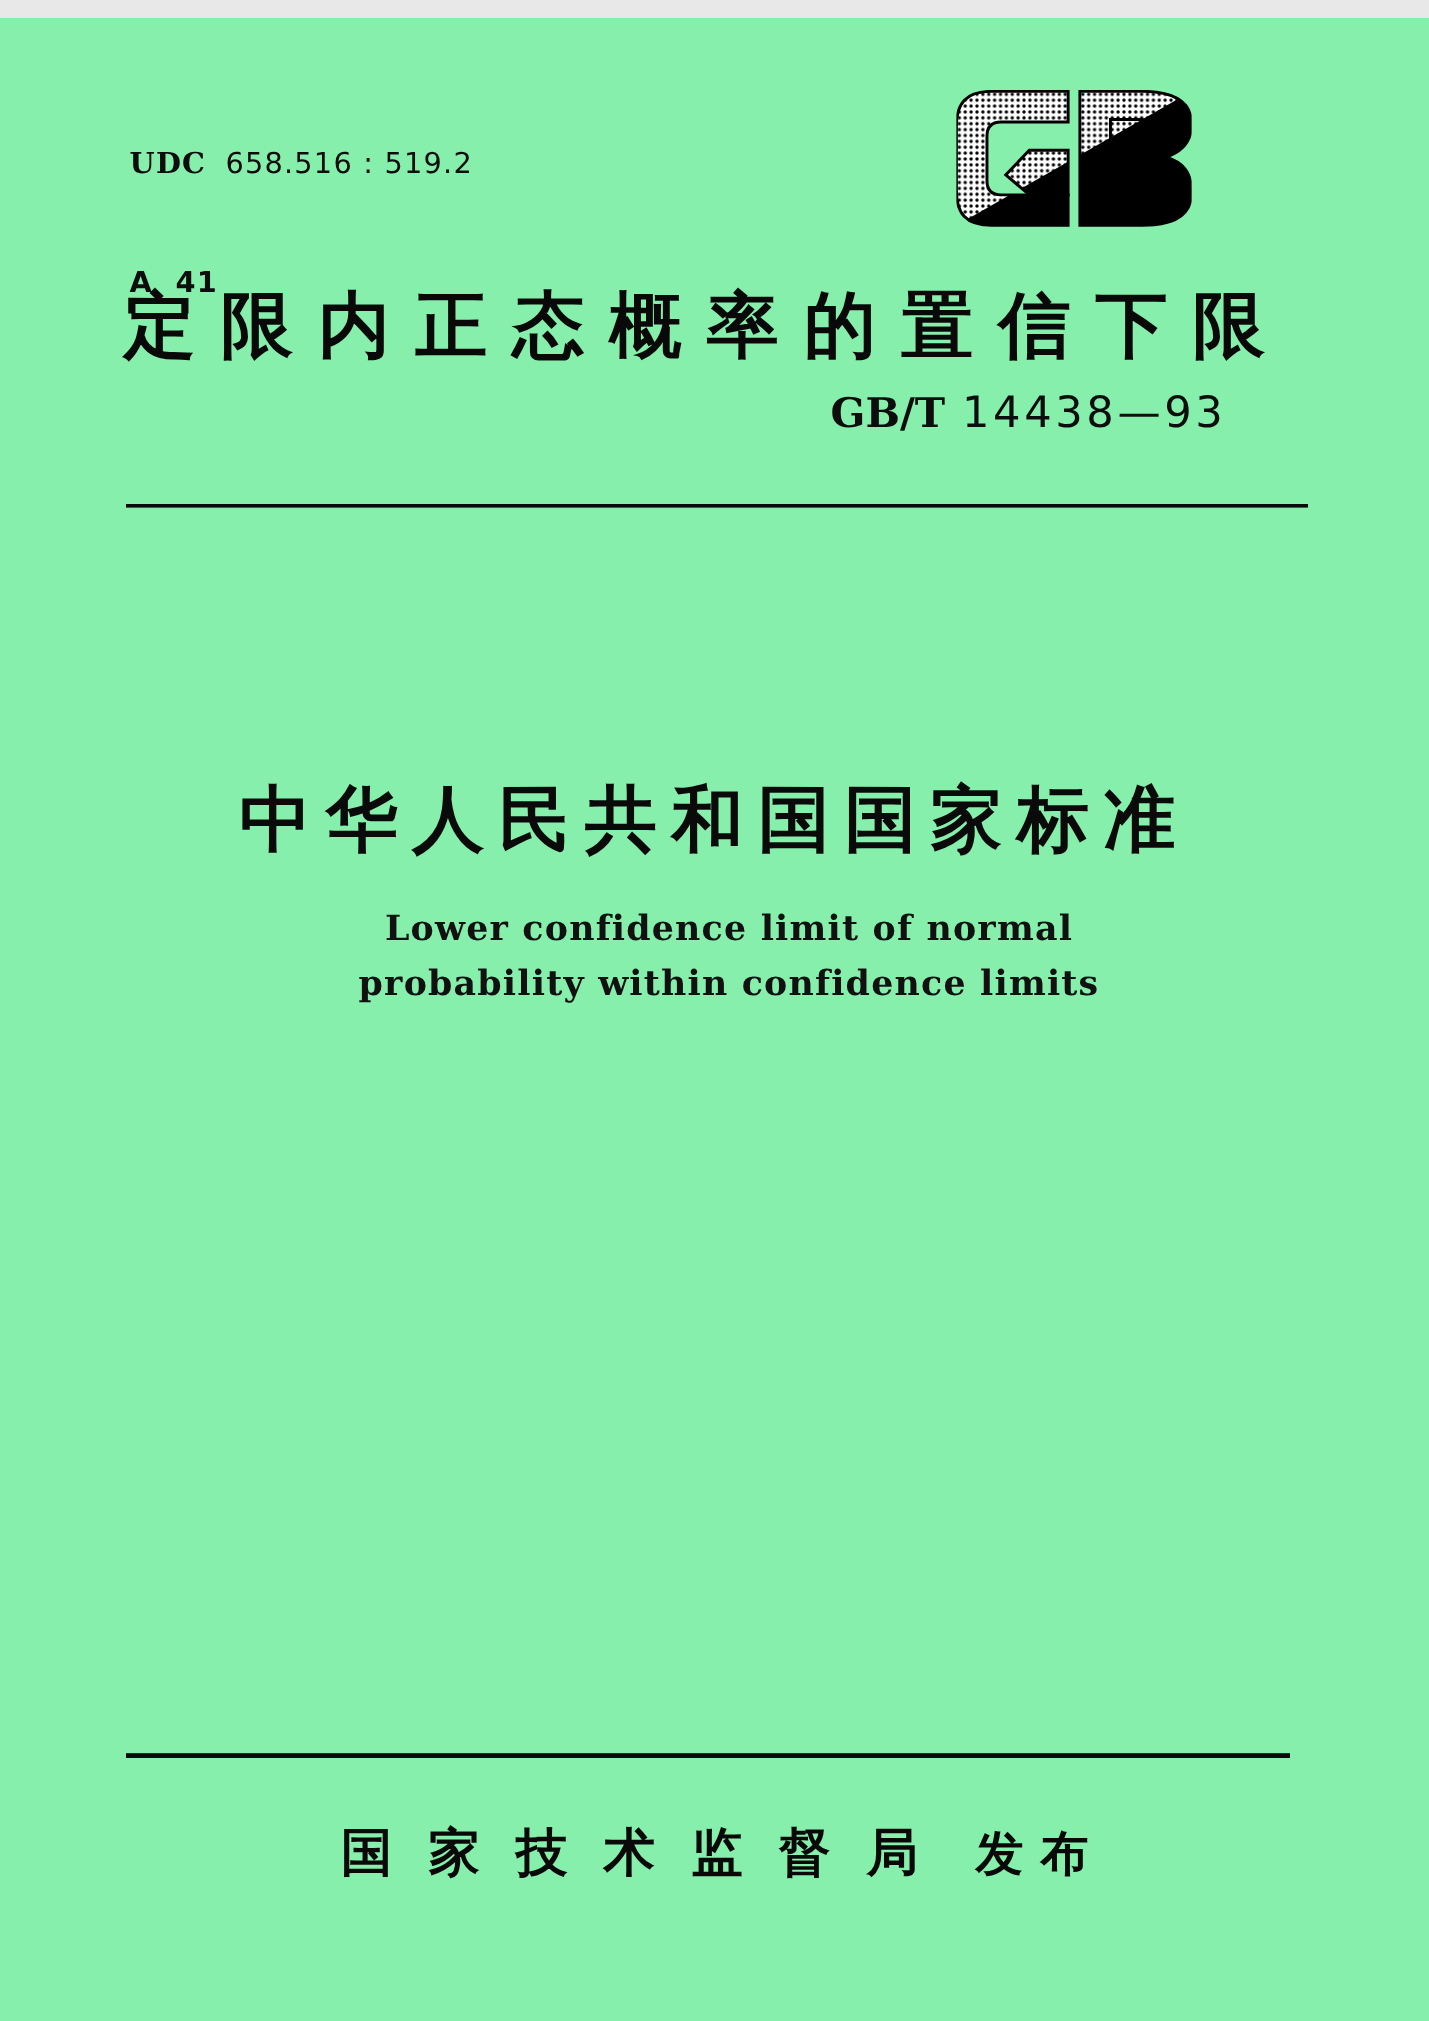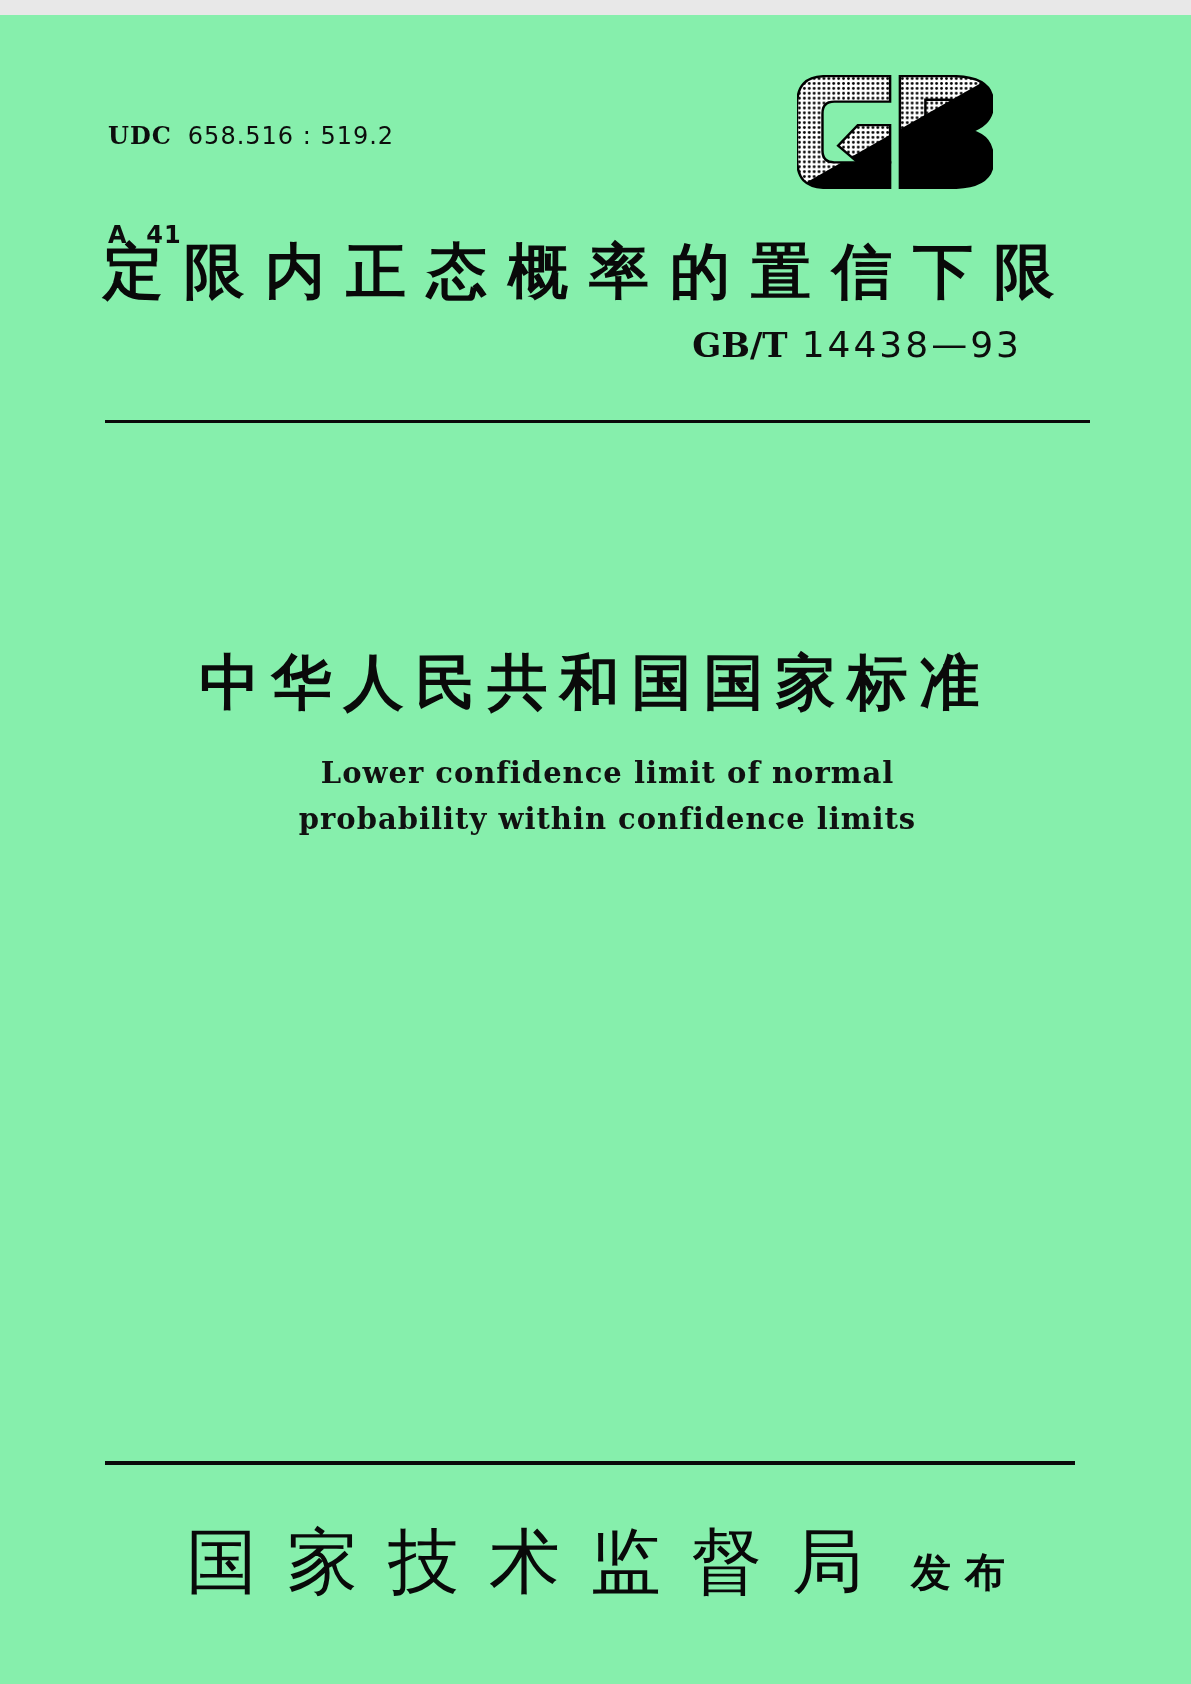--- a/index.html
+++ b/index.html
@@ -154,22 +154,22 @@
     left: 0;
     width: 100%;
     top: 1500px;
     display: flex;
     justify-content: center;
     align-items: baseline;
     white-space: nowrap;
   }
   .publisher-name {
     font-family: "DejaVu Serif", serif;
-    font-weight: 400;
-    font-size: 71px;
+    font-weight: 700;
+    font-size: 43px;
     letter-spacing: 30px;
     margin-right: -30px;
     color: #090909;
   }
   .publish-label {
     font-family: "DejaVu Serif", serif;
     font-weight: 700;
     font-size: 40px;
     letter-spacing: 14px;
     margin-left: 48px;

